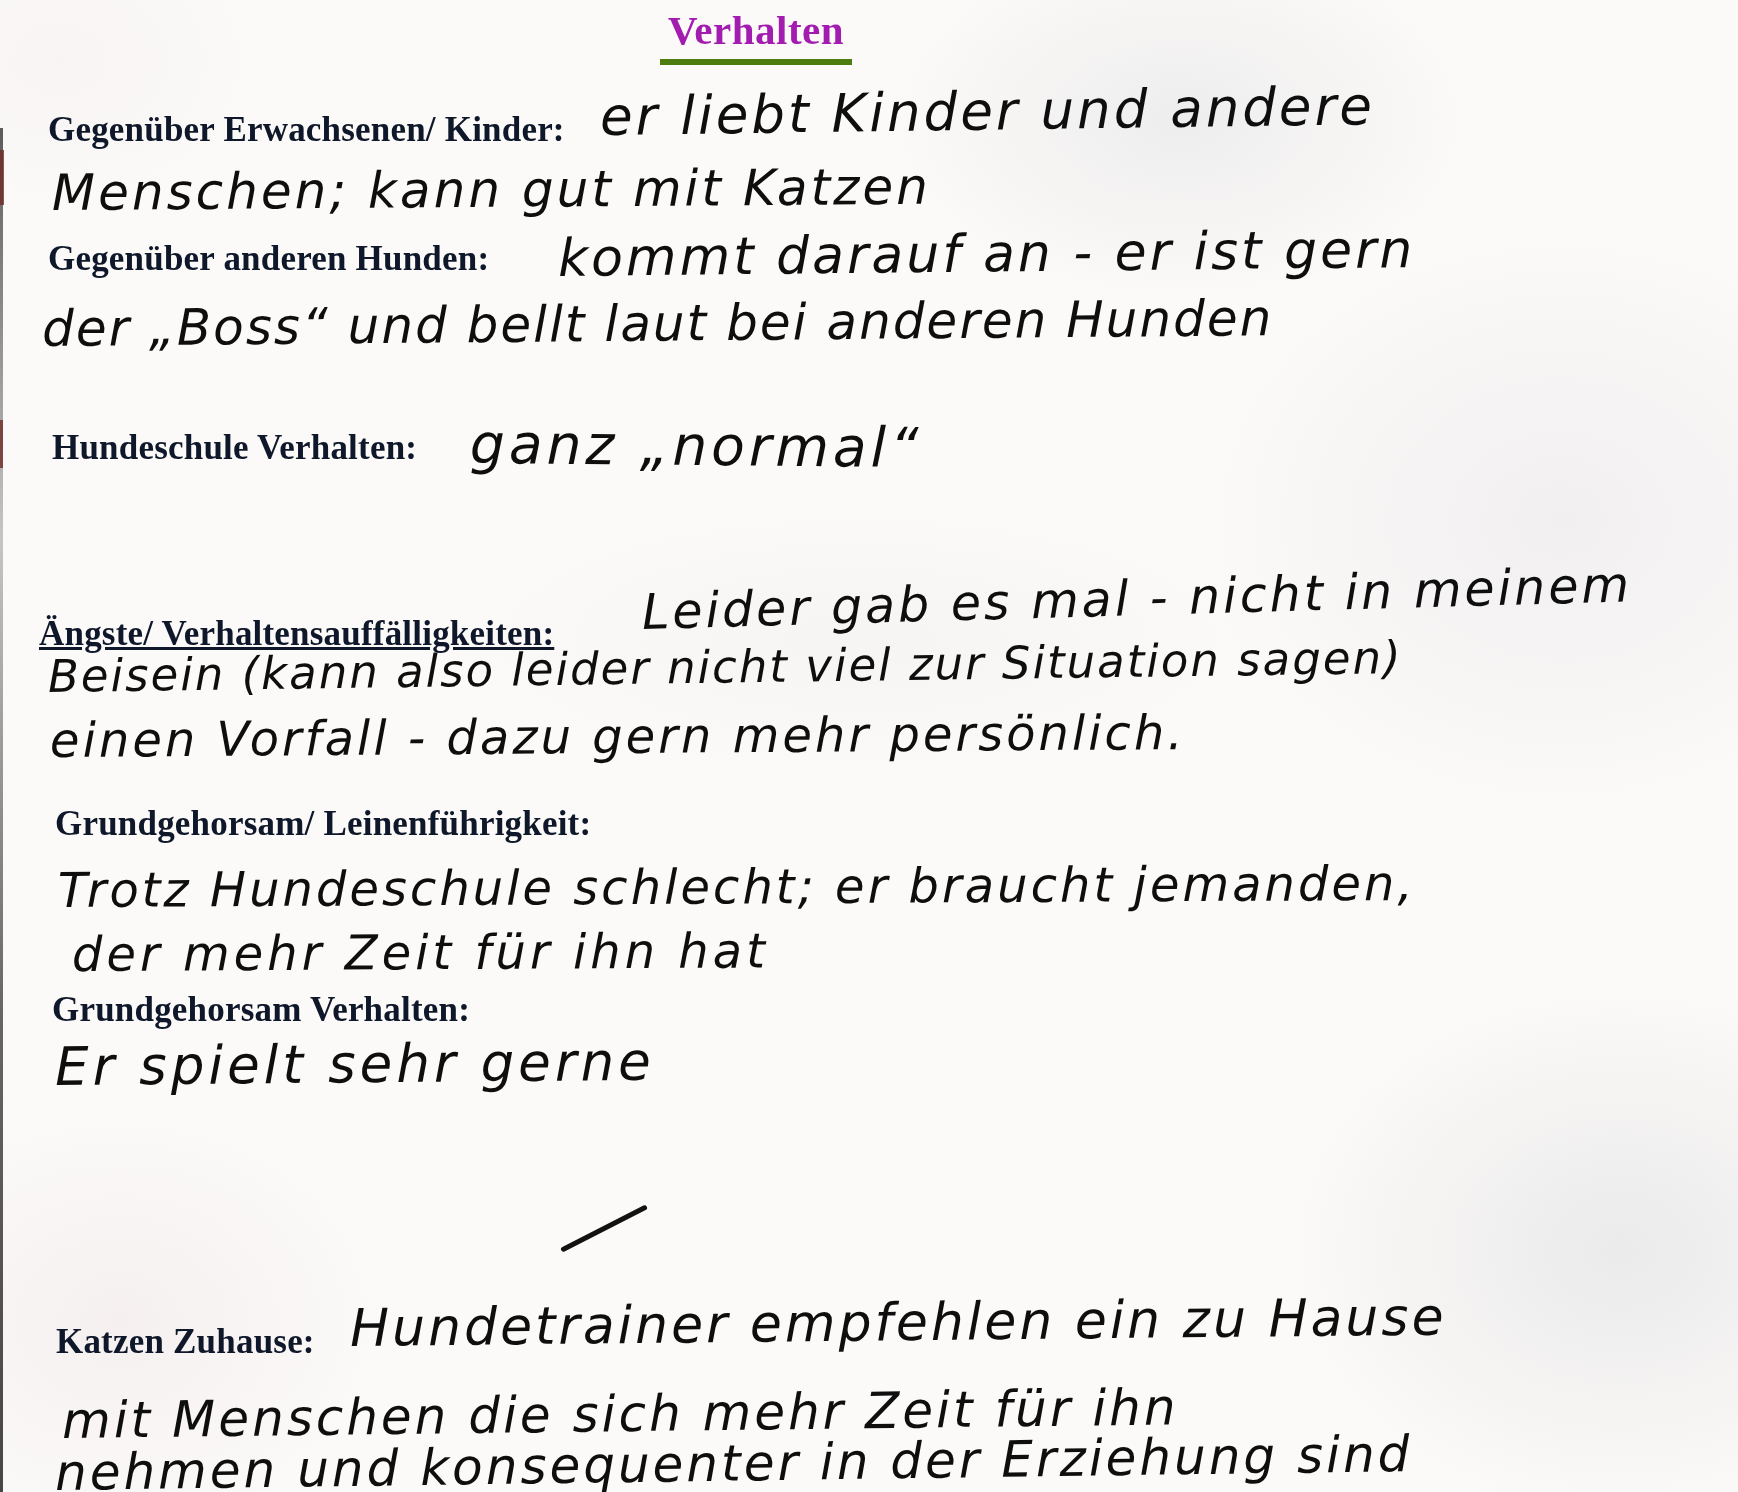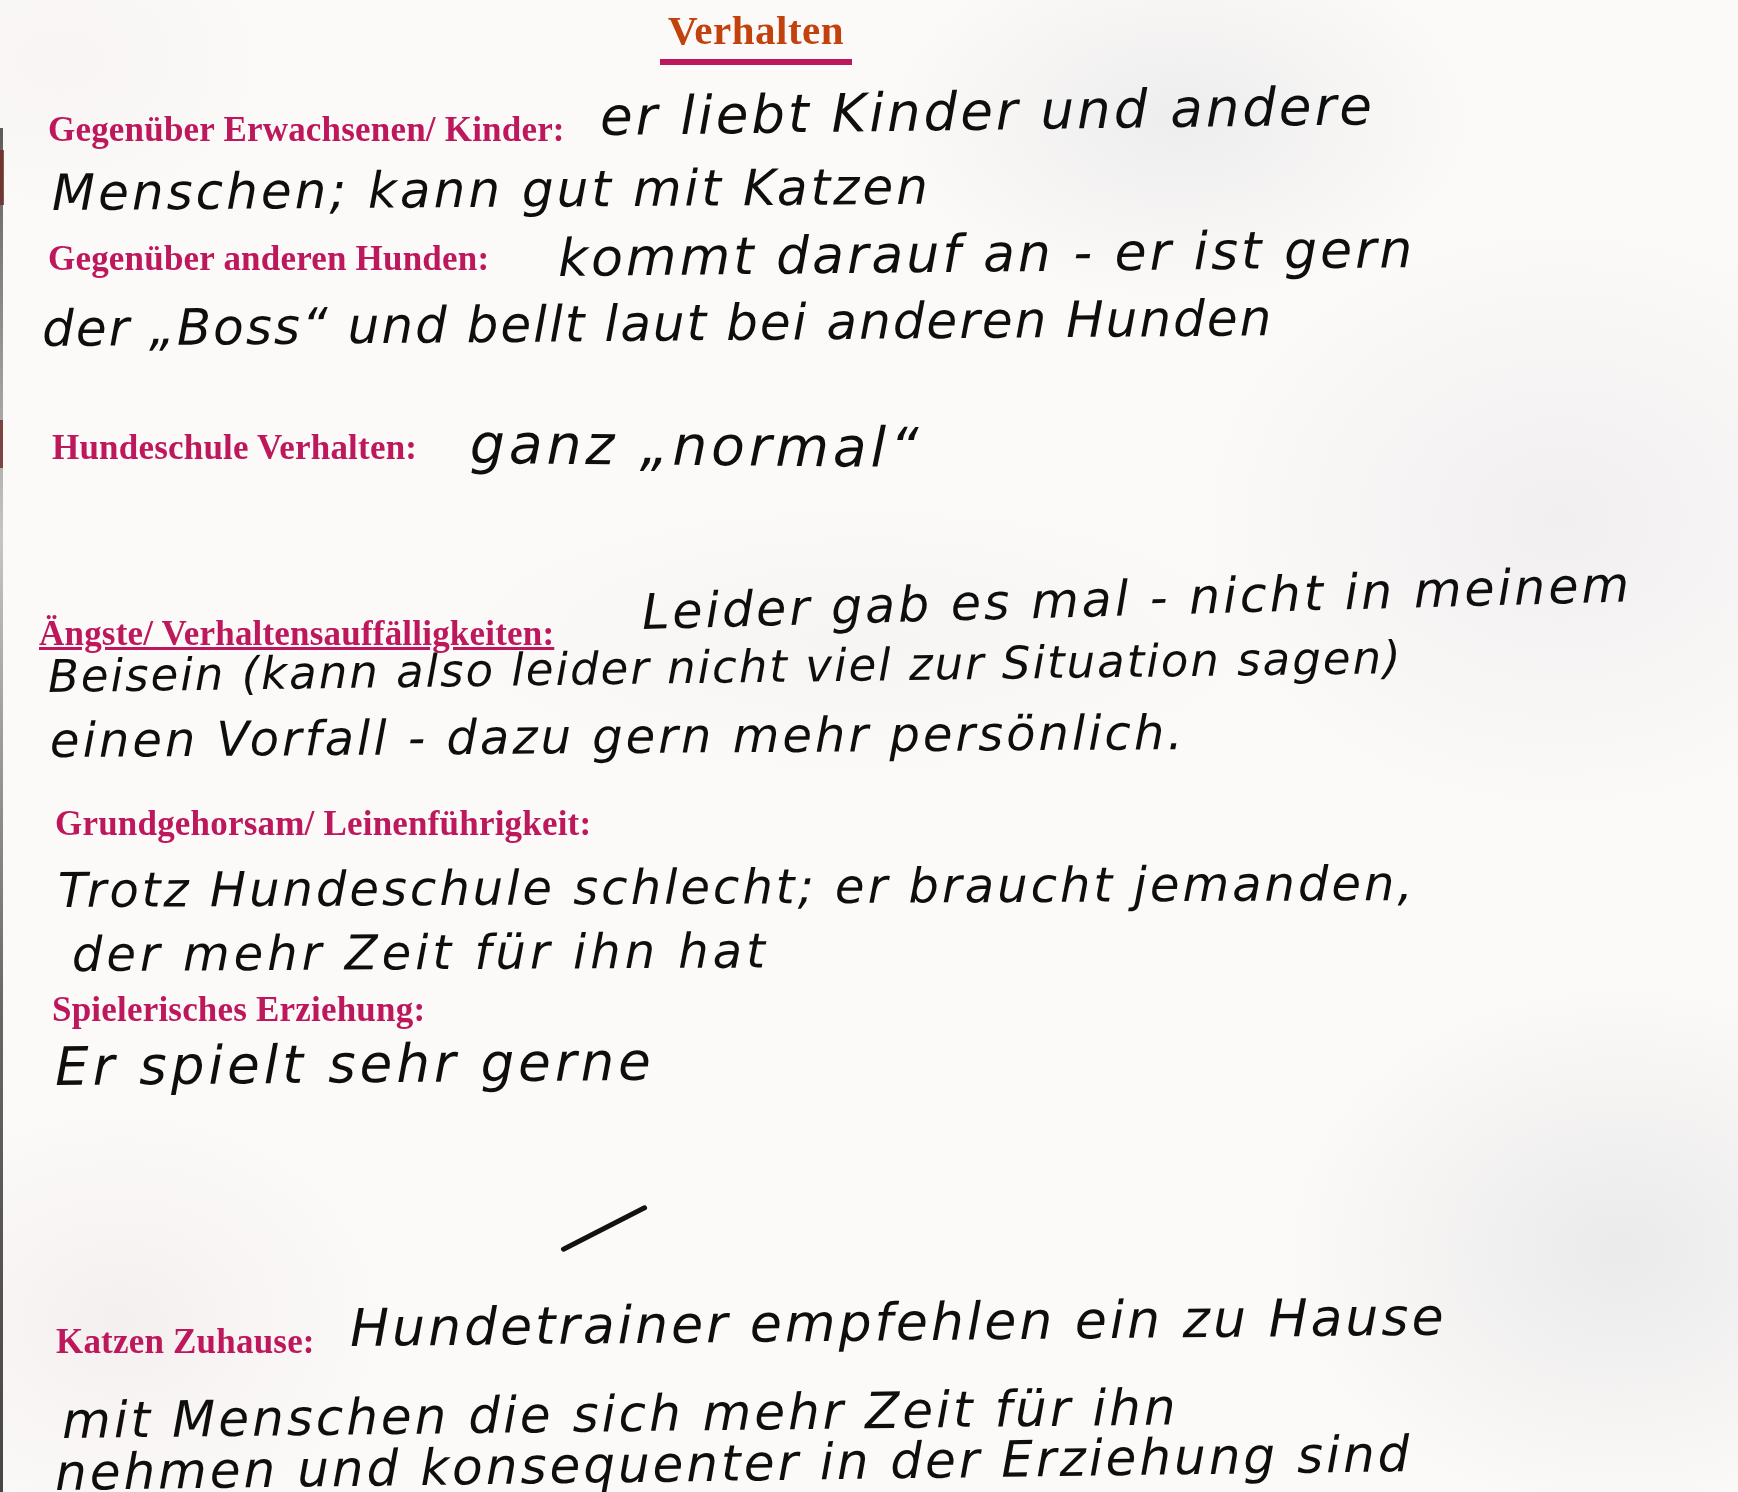--- a/index.html
+++ b/index.html
@@ -22,29 +22,29 @@
       radial-gradient(600px 200px at 860px 640px, rgba(200,198,208,0.10), rgba(200,198,208,0) 70%);
   }
   .edge-line{
     position:absolute;left:0;top:128px;width:3px;height:1364px;
     background:linear-gradient(180deg, rgba(40,38,38,0.75), rgba(40,38,38,0.25) 30%, rgba(40,38,38,0.7) 65%, rgba(40,38,38,0.85));
   }
   .edge-dash{position:absolute;background:#6e2a26;opacity:0.8;}
 
   .title{
     position:absolute;left:660px;top:6px;
-    font-weight:700;font-size:41px;color:#c2410c;
+    font-weight:700;font-size:41px;color:#a21caf;
     letter-spacing:0.5px;
-    border-bottom:6px solid #be185d;
+    border-bottom:6px solid #4d7c0f;
     padding:0 8px 5px 8px;
     white-space:nowrap;
   }
   .lbl{
     position:absolute;
-    font-weight:700;font-size:35px;color:#be185d;
+    font-weight:700;font-size:35px;color:#0f172a;
     white-space:nowrap;letter-spacing:0.2px;
   }
   .hw{
     position:absolute;
     font-family:"DejaVu Sans", sans-serif;
     font-style:italic;
     color:#0e0e0e;
     white-space:nowrap;
     transform-origin:left center;
   }
@@ -77,21 +77,21 @@
 
   <div class="lbl" style="left:39px;top:614px;text-decoration:underline;">Ängste/ Verhaltensauffälligkeiten:</div>
   <div class="hw" style="left:642px;top:584px;font-size:49px;letter-spacing:3px;transform:rotate(-1.6deg);">Leider gab es mal - nicht in meinem</div>
   <div class="hw" style="left:48px;top:650px;font-size:45px;letter-spacing:2px;transform:rotate(-0.8deg);">Beisein (kann also leider nicht viel zur Situation sagen)</div>
   <div class="hw" style="left:50px;top:712px;font-size:48px;letter-spacing:3px;transform:rotate(-0.4deg);">einen Vorfall - dazu gern mehr persönlich.</div>
 
   <div class="lbl" style="left:55px;top:804px;text-align:right;">Grundgehorsam/ Leinenführigkeit:</div>
   <div class="hw" style="left:58px;top:862px;font-size:48px;letter-spacing:3px;transform:rotate(-0.3deg);">Trotz Hundeschule schlecht; er braucht jemanden,</div>
   <div class="hw" style="left:72px;top:926px;font-size:48px;letter-spacing:4px;transform:rotate(-0.3deg);">der mehr Zeit für ihn hat</div>
 
-  <div class="lbl" style="left:52px;top:990px;">Spielerisches Erziehung:</div>
+  <div class="lbl" style="left:52px;top:990px;">Grundgehorsam Verhalten:</div>
   <div class="hw" style="left:55px;top:1036px;font-size:53px;letter-spacing:4px;transform:rotate(-0.5deg);">Er spielt sehr gerne</div>
 
   <div class="slash-mark"></div>
 
   <div class="lbl" style="left:56px;top:1322px;">Katzen Zuhause:</div>
   <div class="hw" style="left:350px;top:1298px;font-size:52px;letter-spacing:3px;transform:rotate(-0.6deg);">Hundetrainer empfehlen ein zu Hause</div>
   <div class="hw" style="left:62px;top:1392px;font-size:50px;letter-spacing:3px;transform:rotate(-0.7deg);">mit Menschen die sich mehr Zeit für ihn</div>
   <div class="hw" style="left:55px;top:1444px;font-size:50px;letter-spacing:3px;transform:rotate(-0.8deg);">nehmen und konsequenter in der Erziehung sind</div>
 </div>
 

